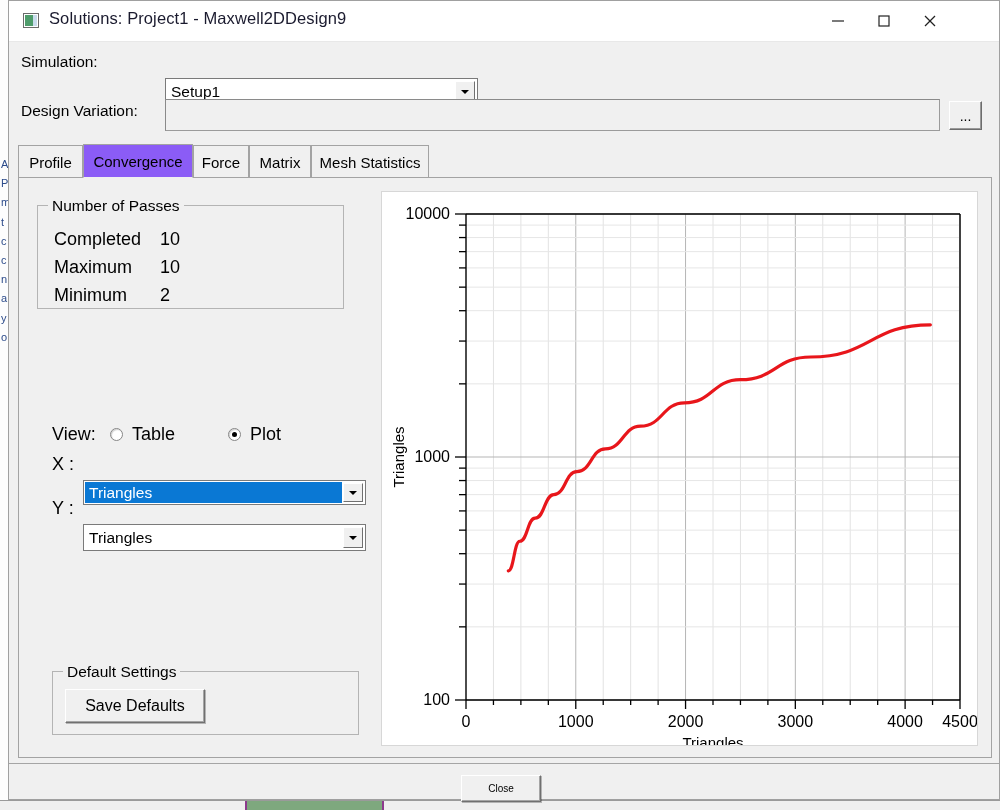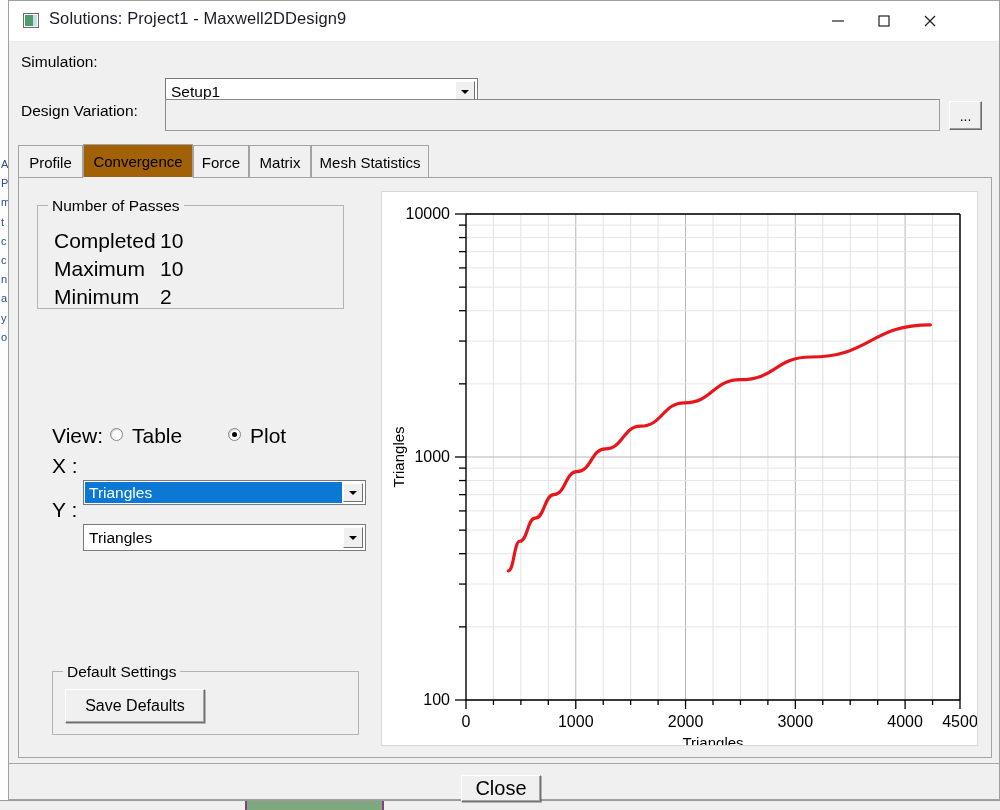--- a/index.html
+++ b/index.html
@@ -125,37 +125,37 @@
   }
   .tab{
     position:absolute;bottom:0;height:25px;
     background:#f0f0f0;border:1px solid #a3a3a3;border-bottom:none;
     box-sizing:border-box;
     display:flex;align-items:center;justify-content:center;
     font-size:15px;color:#000;white-space:nowrap;padding:16px 7px;
     border-radius:0;
   }
   .tab.sel{
-    height:30px;background:#a16207;z-index:3;border-bottom:1px solid #f0f0f0;
+    height:30px;background:#8b5cf6;z-index:3;border-bottom:1px solid #f0f0f0;
   }
 
   
   .panel{
     position:absolute;left:9px;top:177px;width:974px;height:580px;
     background:#f0f0f0;border:1px solid #a3a3a3;border-top:none;box-sizing:border-box;
   }
 
   .group{
     position:absolute;border:1px solid #b4b4b4;box-sizing:border-box;
   }
   .group > legend{
     position:absolute;top:-9px;left:10px;background:#f0f0f0;padding:0 4px;
     font-size:15.5px;color:#000;white-space:nowrap;
   }
-  .row-txt{position:absolute;font-size:21px;color:#000;white-space:nowrap;}
+  .row-txt{position:absolute;font-size:18px;color:#000;white-space:nowrap;}
 
   #grp-passes{left:18px;top:27px;width:307px;height:104px;}
   #grp-energy{left:33px;top:147px;width:307px;height:88px;}
   #grp-defaults{left:33px;top:493px;width:307px;height:64px;}
 
   .radio-outer{
     position:absolute;width:13px;height:13px;border-radius:50%;
     border:1px solid #868686;background:#fff;box-sizing:border-box;
     box-shadow:inset 1px 1px 1px rgba(0,0,0,.18);
   }
@@ -177,21 +177,21 @@
   .plotwrap{
     position:absolute;left:362px;top:13px;width:597px;height:555px;
     background:#fff;border:1px solid #d7d7d7;box-sizing:border-box;
   }
   .plot-svg{display:block;}
 
   
   .footer-sep{
     position:absolute;left:0;top:762px;width:990px;height:1px;background:#a5a5a5;
   }
-  #close-btn{left:452px;top:774px;width:80px;height:27px;font-size:20px;}
+  #close-btn{left:452px;top:774px;width:80px;height:27px;font-size:10px;}
 </style>
 </head>
 <body>
 
 <div id="root">
 
   <div class="bg-grid-cell" style="left: 986px; width: 57px;"></div>
     <div class="bg-grid-cell" style="left: 929px; width: 57px;"></div>
     <div class="bg-grid-cell" style="left: 872px; width: 57px;"></div>
     <div class="bg-grid-cell" style="left: 815px; width: 57px;"></div>

